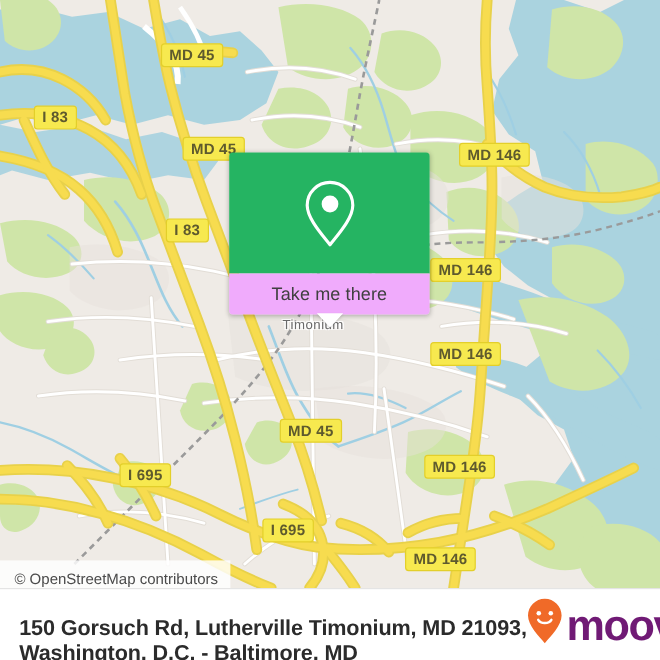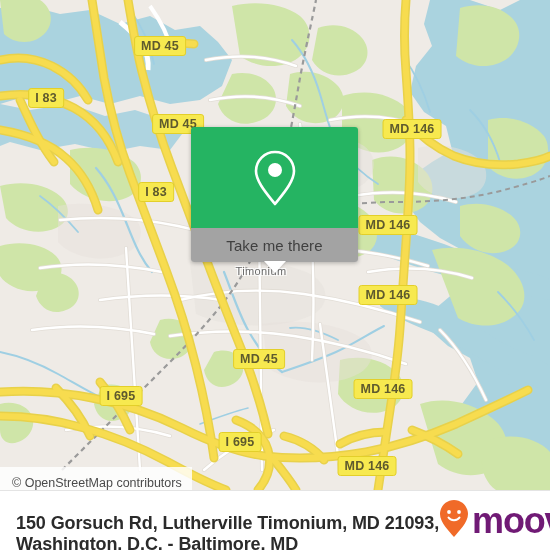--- a/index.html
+++ b/index.html
@@ -84,21 +84,21 @@
   #popup-header {
     background: #25b462;
     height: 101px;
     border-radius: 3px 3px 0 0;
     display: flex;
     align-items: center;
     justify-content: center;
   }
   #popup-pin svg { display: block; }
   #popup-action {
-    background: #a3a3a3;
+    background: #f0abfc;
     height: 34px;
     border-radius: 0 0 3px 3px;
     display: flex;
     align-items: center;
     justify-content: center;
     position: relative;
     cursor: pointer;
   }
   #popup-action-label {
     color: #404040;

